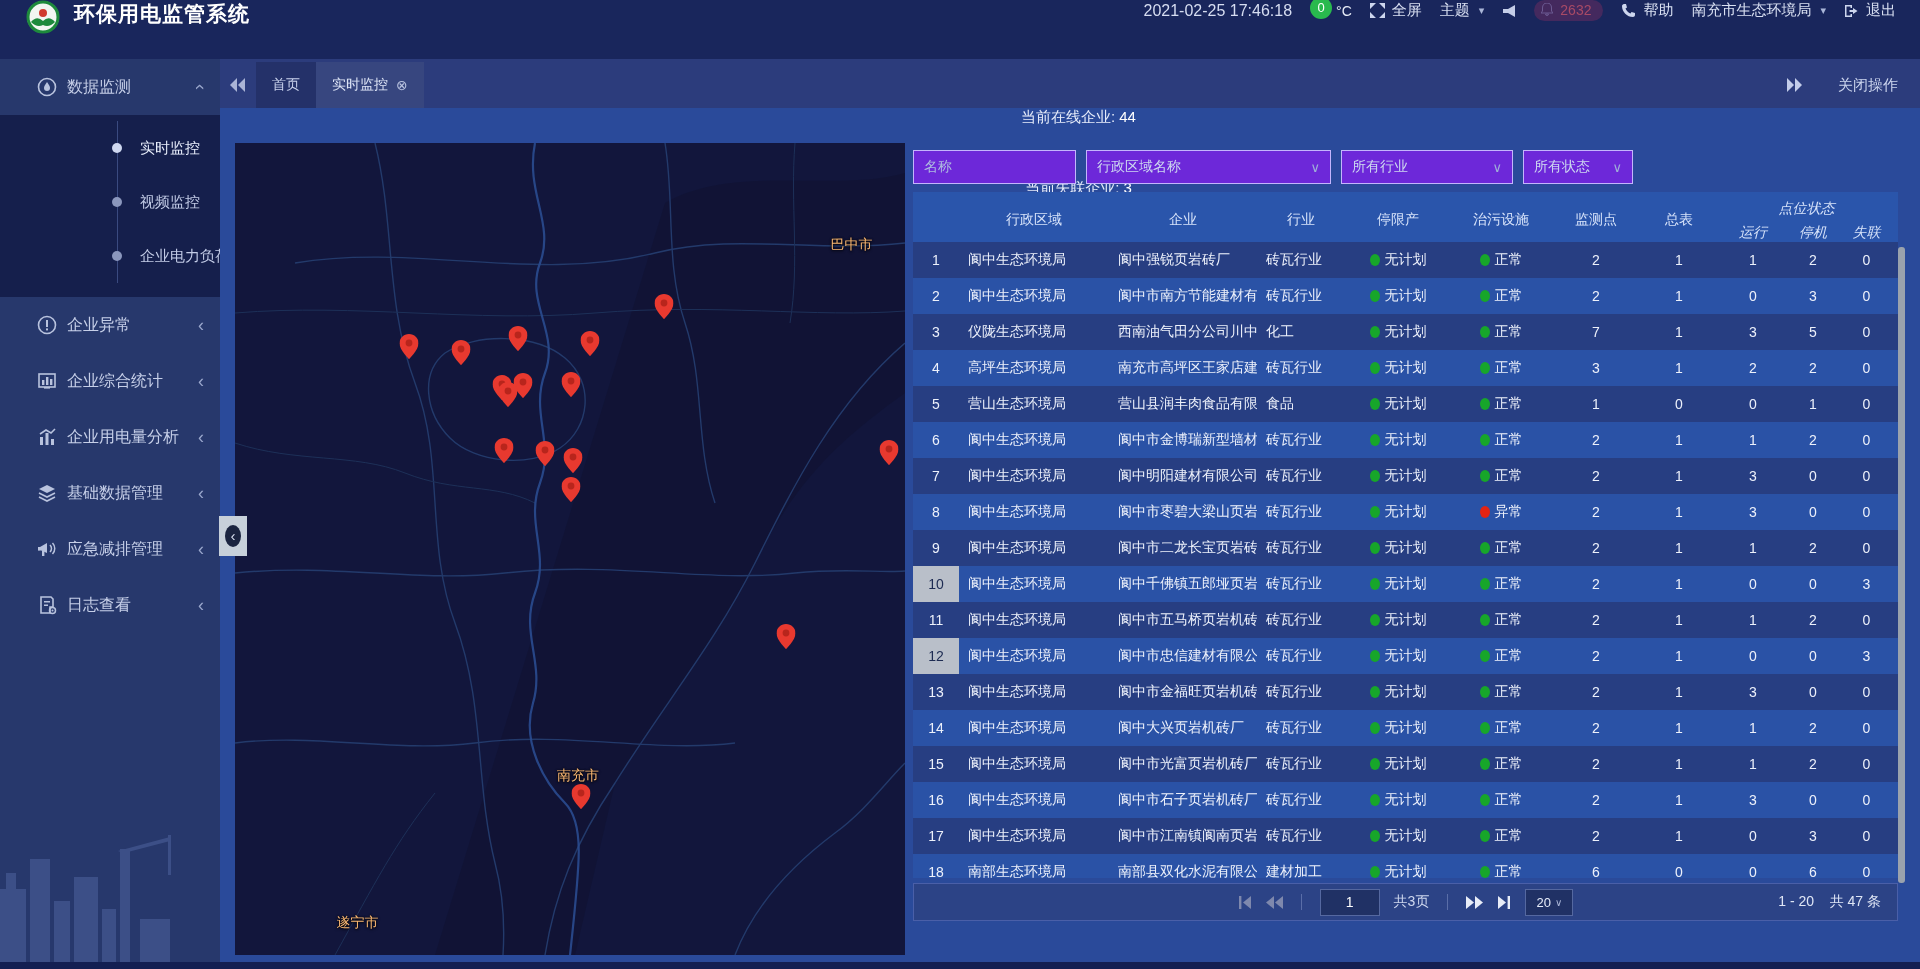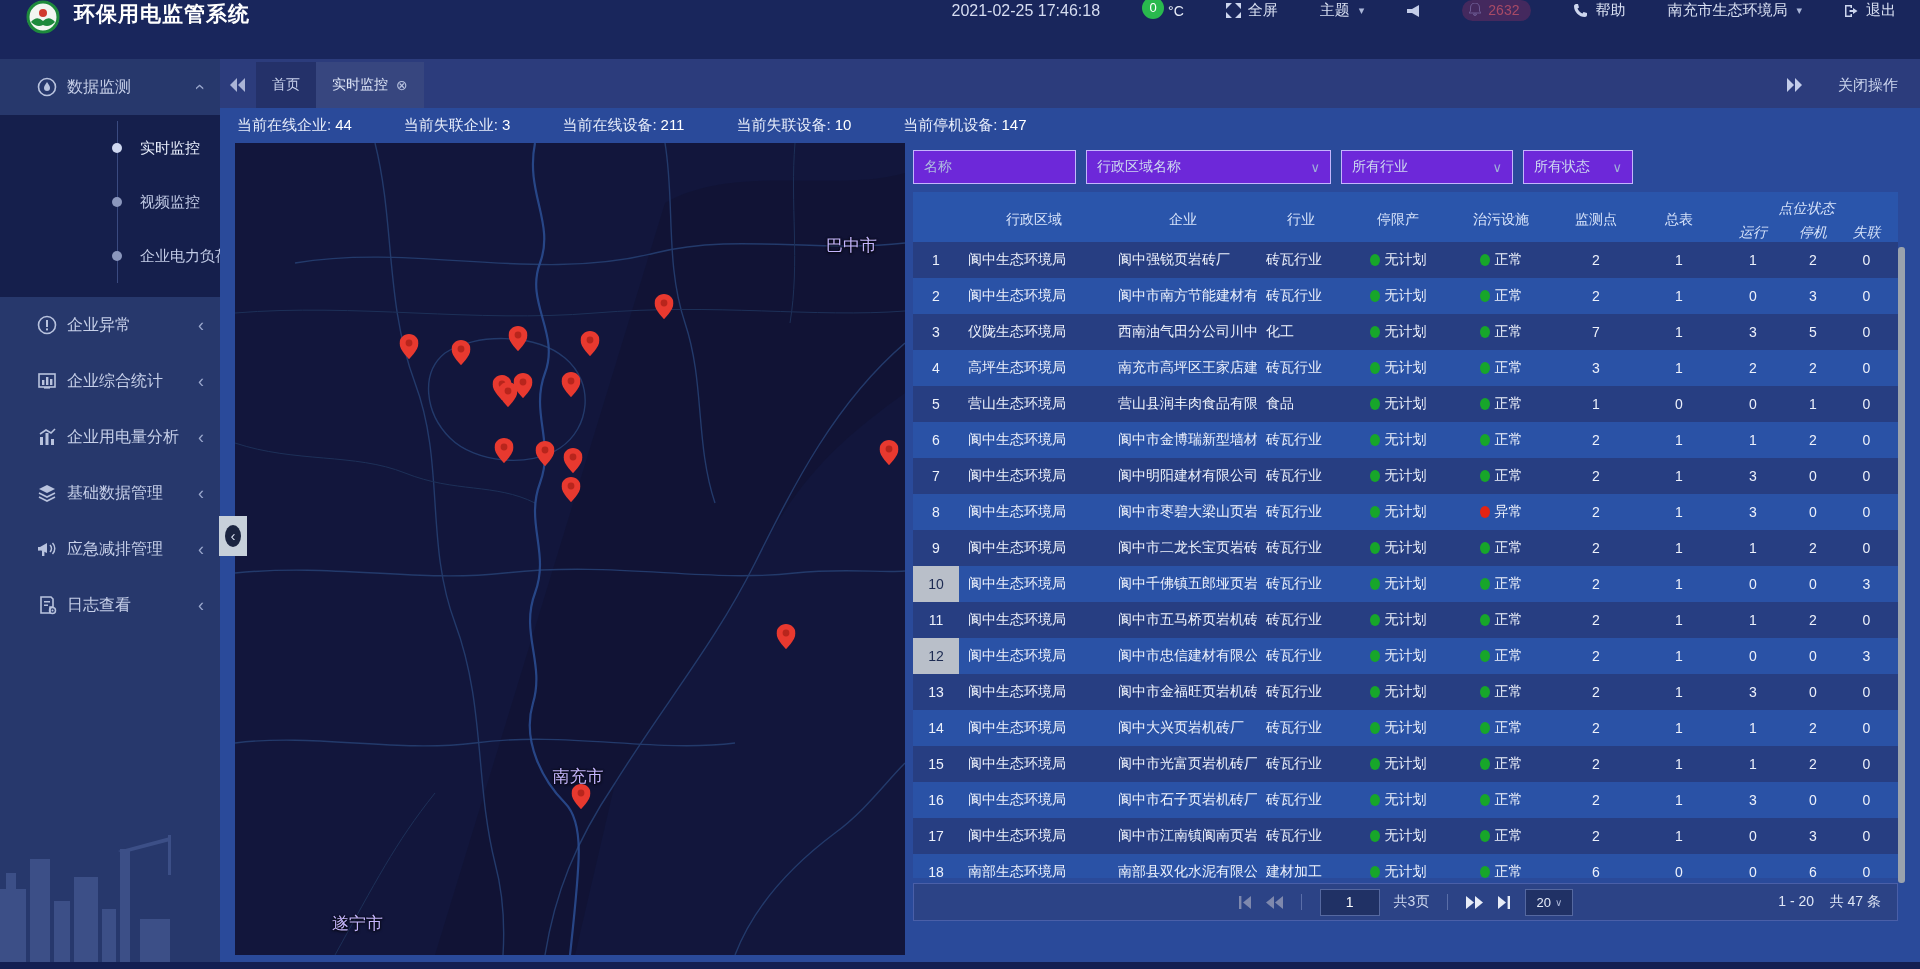--- a/index.html
+++ b/index.html
@@ -4,21 +4,21 @@
 <style>
   html,body{margin:0;padding:0;width:1920px;height:969px;overflow:hidden;
     font-family:"Liberation Sans","DejaVu Sans",sans-serif;background:#2a4a9a;}
   #app{position:relative;width:1920px;height:969px;background:#2a4a9a;}
 
   
   .header{position:absolute;left:0;top:0;width:1920px;height:59px;background:#19265c;
     display:flex;align-items:flex-start;color:#dfe5f5;z-index:20;}
   .logo{width:34px;height:34px;margin-left:26px;flex:0 0 auto;}
   .app-title{font-size:21px;font-weight:bold;color:#fff;margin-left:14px;letter-spacing:1px;}
-  .header-right{margin-left:auto;display:flex;align-items:center;gap:42px;padding-right:24px;font-size:15px;}
+  .header-right{margin-left:auto;display:flex;align-items:center;gap:18px;padding-right:24px;font-size:15px;}
   .datetime{color:#d6ddf1;font-size:16px;}
   .temp-wrap{display:flex;align-items:flex-start;gap:4px;}
   .temp-circle{width:22px;height:22px;border-radius:50%;background:#29b94e;color:#fff;
     font-size:13px;display:flex;align-items:center;justify-content:center;margin-top:-6px;}
   .temp-unit{font-size:14px;color:#e8edf8;}
   .hitem{display:flex;align-items:center;gap:7px;cursor:pointer;color:#d9e0f2;}
   .hicon{display:inline-flex;}
   .caret-down{font-size:11px;color:#aab6d8;margin-left:2px;}
   .badge-pill{background:#44295e;border-radius:11px;padding:2px 12px 3px 26px;position:relative;color:#a84a66;font-size:14px;}
   .badge-pill .bell{position:absolute;left:7px;top:3px;opacity:.7;}
@@ -44,28 +44,28 @@
   .tab-arrow{width:36px;height:46px;display:flex;align-items:center;justify-content:center;cursor:pointer;}
   .tabs{display:flex;height:46px;}
   .tab{height:46px;display:flex;align-items:center;padding:0 16px;background:#243169;color:#c9d2ec;font-size:14px;cursor:pointer;gap:8px;}
   .tab.active{background:#37467f;color:#dde4f6;}
   .tab .tclose{font-size:14px;color:#b9c3e0;}
   .tab-right{margin-left:auto;display:flex;align-items:center;height:46px;gap:26px;padding-right:22px;}
   .close-ops{color:#ccd5ee;font-size:15px;cursor:pointer;}
 
   
   .statsbar{position:absolute;left:220px;top:108px;width:1700px;height:35px;display:flex;align-items:center;
-    color:#e6ecfa;font-size:15px;gap:52px;padding-left:17px;box-sizing:border-box;}
+    color:#e6ecfa;font-size:15px;gap:52px;padding-left:17px;box-sizing:border-box;flex-direction:column;}
   .stat .num{color:#ffffff;margin-left:4px;}
 
   
   .map-panel{position:absolute;left:235px;top:143px;width:670px;height:812px;background:#12163c;overflow:hidden;}
   .map-svg{position:absolute;left:0;top:0;}
   .pin{position:absolute;width:19px;height:25px;transform:translate(-50%,-100%);cursor:pointer;}
-  .city-label{position:absolute;transform:translate(-50%,-50%);color:#c4b5fd;font-size:17px;
+  .city-label{position:absolute;transform:translate(-50%,-50%);color:#fdba74;font-size:14px;
     text-shadow:0 1px 3px #000,0 0 2px #000;white-space:nowrap;}
   .collapse-btn{position:absolute;left:219px;top:516px;width:28px;height:40px;background:#c7d0da;
     display:flex;align-items:center;justify-content:center;cursor:pointer;z-index:8;border:none;}
   .collapse-btn .cb-circle{width:22px;height:22px;border-radius:50%;background:#1b2440;color:#d8dfee;
     display:flex;align-items:center;justify-content:center;font-size:15px;line-height:1;padding-bottom:2px;box-sizing:border-box;}
 
   
   .right-panel{position:absolute;left:913px;top:150px;width:997px;height:771px;}
   .filters{position:absolute;left:0;top:0;height:36px;display:flex;gap:10px;}
   .fctl{background:#6d28d9;border:1px solid #c4b5fd;height:34px;box-sizing:border-box;display:flex;align-items:center;

